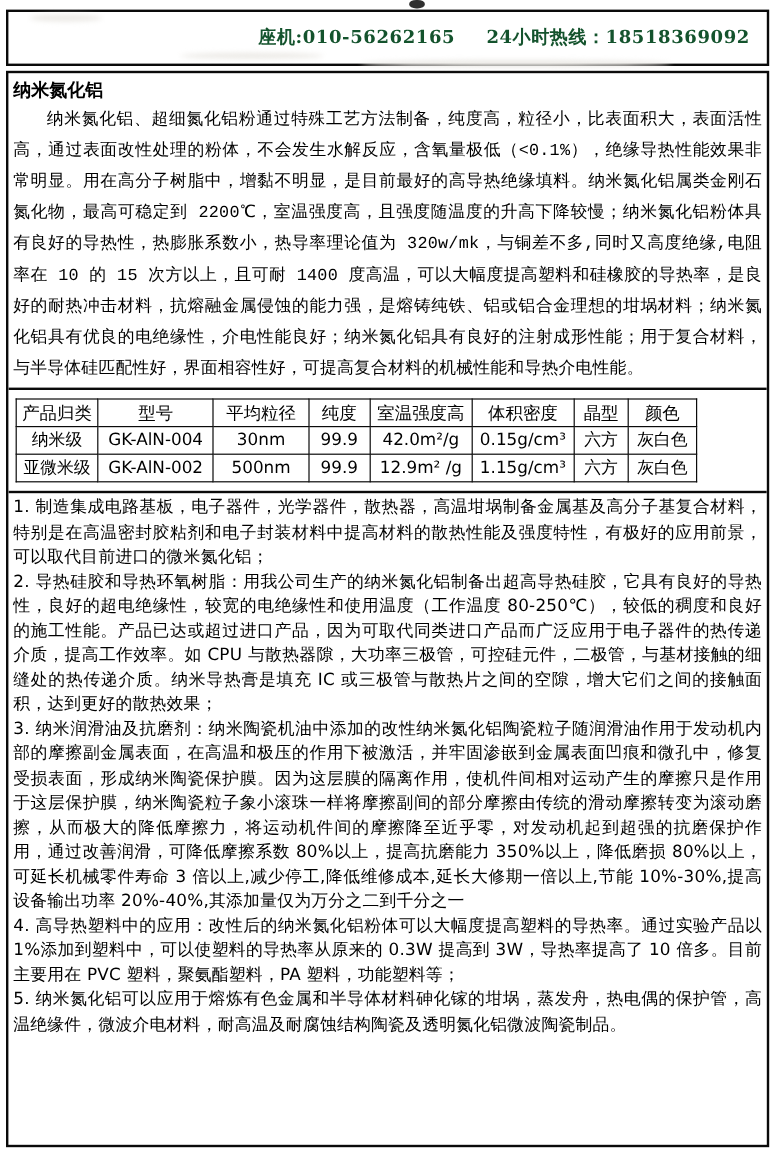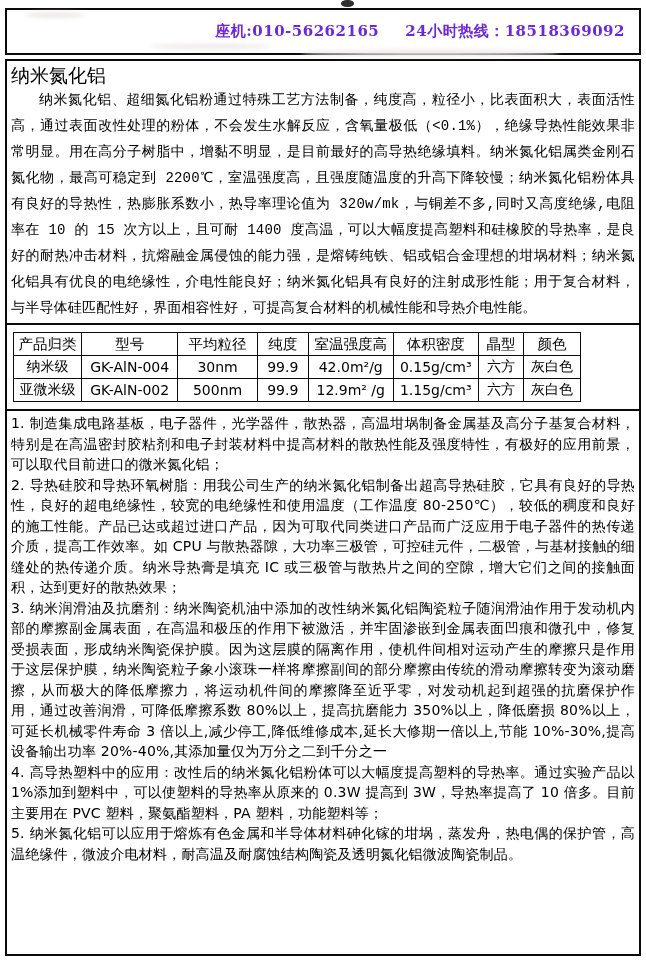--- a/index.html
+++ b/index.html
@@ -15,29 +15,29 @@
   .s2{left:150px;top:44px;width:120px;height:5px;}
   .s3{left:300px;top:50px;width:260px;height:6px;}
 
   .header-box{
     border:2px solid #0a0a0a;height:47px;box-sizing:border-box;
     display:flex;align-items:center;justify-content:flex-end;
     padding-right:14px;margin-bottom:4px;
   }
   .contact{
     font-family:"DejaVu Serif","Liberation Serif",serif;
-    font-weight:bold;color:#6d28d9;font-size:15px;letter-spacing:.5px;
+    font-weight:bold;color:#14532d;font-size:15px;letter-spacing:.5px;
   }
   .contact .gap{display:inline-block;width:26px;}
 
   .content-box{
     border:2px solid #0a0a0a;box-sizing:border-box;height:897px;
     padding:2px 4px 0 4px;overflow:hidden;
   }
-  .doc-title{font-size:19px;font-weight:normal;line-height:24px;}
+  .doc-title{font-size:15px;font-weight:bold;line-height:24px;}
   .sec-heading{font-size:15px;font-weight:bold;line-height:25px;}
   .survey-body{
     font-size:14px;line-height:26px;text-align:justify;
     text-indent:2em;letter-spacing:.2px;font-family:Liberation Mono, monospace;
   }
   .divider-sec{border-top:2px solid #0a0a0a;margin:2px -4px 0 -4px;padding:2px 4px 0 4px;}
 
   table.tech{
     border-collapse:collapse;width:91%;margin:5px 0 7px 2px;
     font-size:14px;table-layout:fixed;

